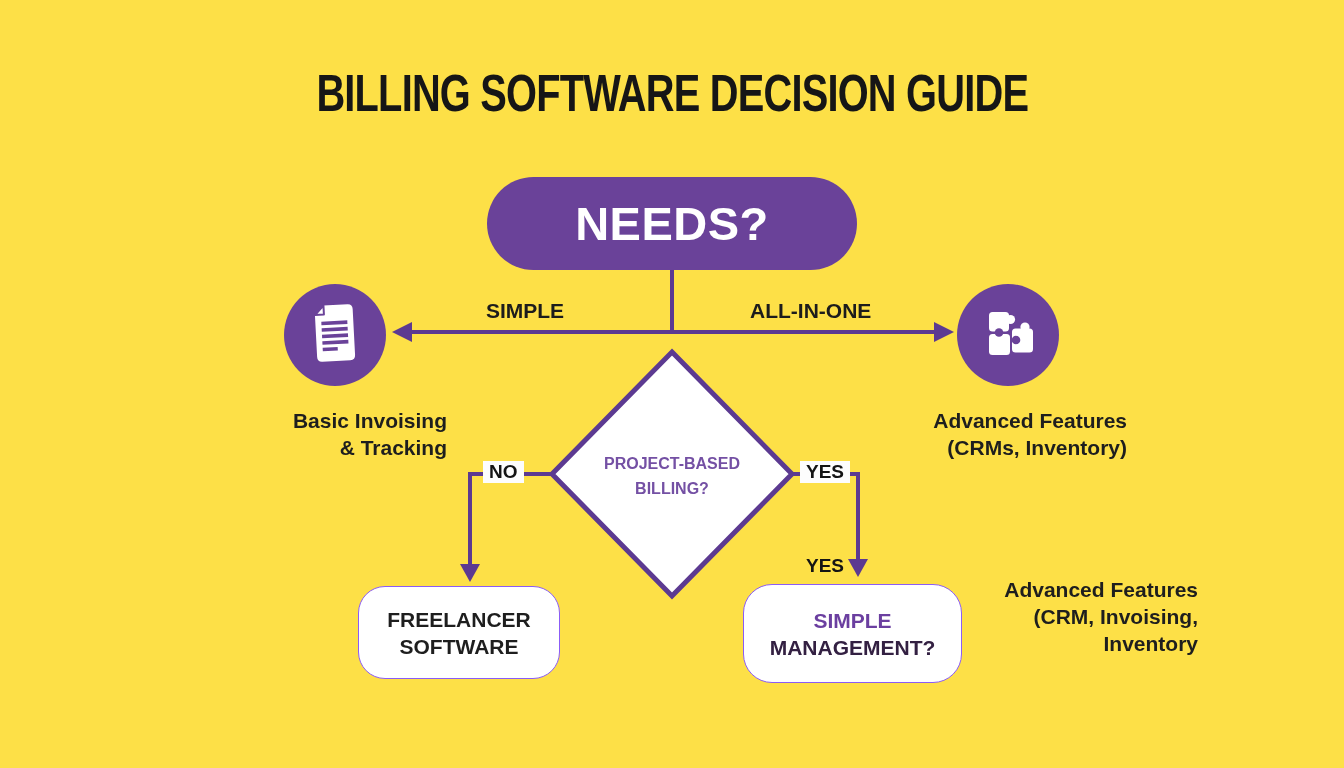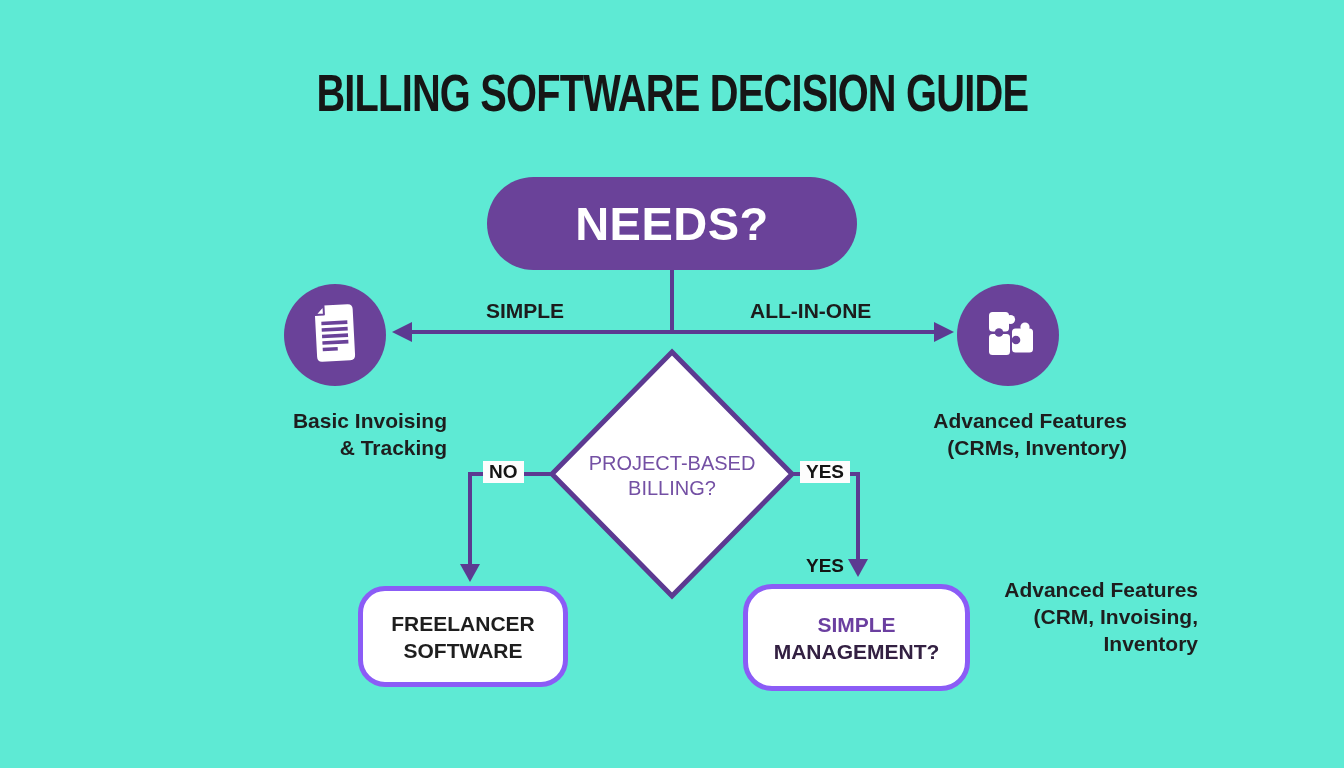--- a/index.html
+++ b/index.html
@@ -1,18 +1,18 @@
 <!DOCTYPE html>
 <html><head>
 <meta charset="utf-8">
 <style>
   html,body{margin:0;padding:0;background:#e8e8e8;}
   #canvas{
     position:relative;width:1344px;height:768px;margin:0 auto;
-    background:#5eead4;overflow:hidden;
+    background:#fde047;overflow:hidden;
     font-family:"Liberation Sans", sans-serif;
   }
   .abs{position:absolute;}
   
   #title{
     left:0;top:64px;width:1344px;text-align:center;
     font-size:51px;font-weight:700;color:#161616;letter-spacing:-1px;
     z-index:3;
   }
   #title .squeeze{display:inline-block;transform:scaleX(0.78);transform-origin:50% 50%;white-space:nowrap;}
@@ -45,34 +45,34 @@
     font-size:21px;font-weight:700;color:#1e1e1e;text-align:right;
     line-height:27px;z-index:2;
   }
   .caption span{display:block;}
   #caption-left{left:227px;top:407px;width:220px;}
   #caption-right{left:887px;top:407px;width:240px;}
   #caption-side{left:958px;top:576px;width:240px;}
   
   #diamond-text{
     left:562px;top:451px;width:220px;text-align:center;
-    font-size:20px;font-weight:400;color:#7450a4;line-height:25px;z-index:2;
+    font-size:16px;font-weight:700;color:#7450a4;line-height:25px;z-index:2;
   }
   #diamond-text span{display:block;}
   
   .edge-tag{
     font-size:19px;font-weight:700;color:#141414;background:#fdfdfd;
     padding:0 6px;z-index:3;white-space:nowrap;
   }
   #tag-no{left:483px;top:461px;}
   #tag-yes1{left:800px;top:461px;}
   #tag-yes2{left:800px;top:555px;background:transparent;}
   
   .outcome-box{
-    background:#ffffff;border:5px solid #8b5cf6;display:flex;flex-direction:column;
+    background:#ffffff;border:1px solid #8b5cf6;display:flex;flex-direction:column;
     align-items:center;justify-content:center;z-index:2;text-align:center;
     font-weight:700;font-size:21px;line-height:27px;
   }
   #box-freelancer{left:358px;top:586px;width:200px;height:91px;border-radius:27px;color:#1e1e1e;}
   #box-client{left:743px;top:584px;width:217px;height:97px;border-radius:29px;}
   #box-client .l1{color:#6b3fa0;}
   #box-client .l2{color:#332042;}
 </style>
 </head>
 <body>

